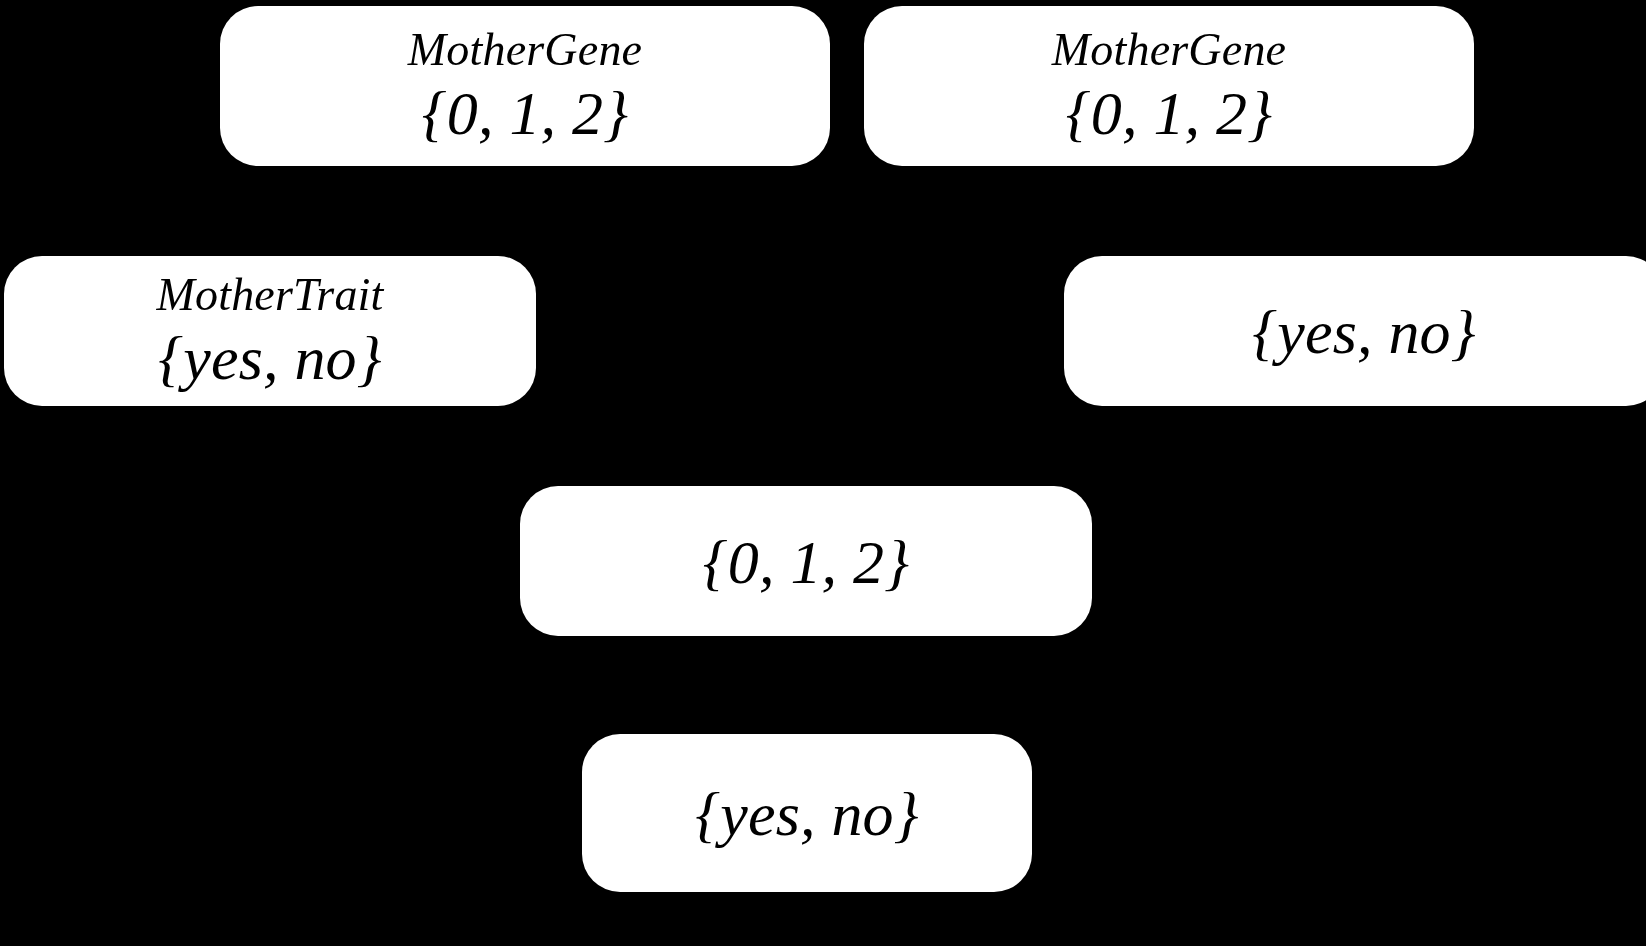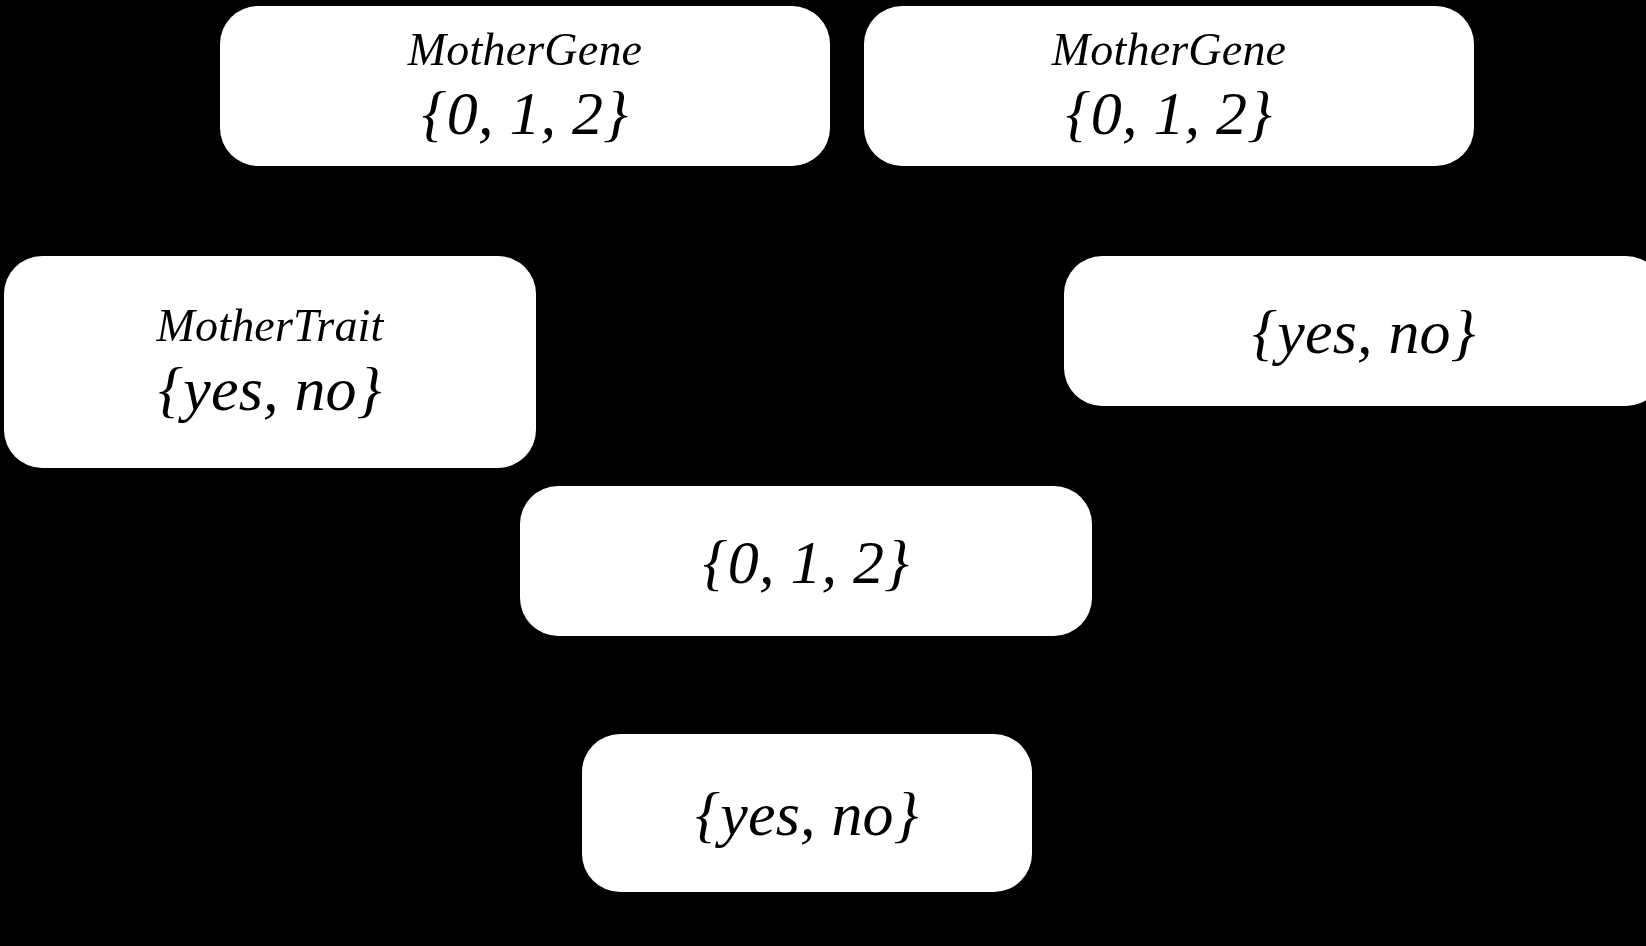--- a/index.html
+++ b/index.html
@@ -38,21 +38,21 @@
   }
   .node .domain {
     font-size: 62px;
     letter-spacing: 0.2px;
     white-space: nowrap;
     margin-top: 4px;
   }
   
   #node-mother-gene  { left: 220px;  top: 6px;   width: 610px; height: 160px; }
   #node-father-gene  { left: 864px;  top: 6px;   width: 610px; height: 160px; }
-  #node-mother-trait { left: 4px;    top: 256px; width: 532px; height: 212px; }
+  #node-mother-trait { left: 4px;    top: 256px; width: 532px; height: 150px; }
   #node-father-trait { left: 1064px; top: 256px; width: 600px; height: 150px; }
   #node-child-gene   { left: 520px;  top: 486px; width: 572px; height: 150px; }
   #node-child-trait  { left: 582px;  top: 734px; width: 450px; height: 158px; }
 </style>
 </head>
 <body>
 
 <div id="canvas">
 
   <div class="node" id="node-mother-gene">

